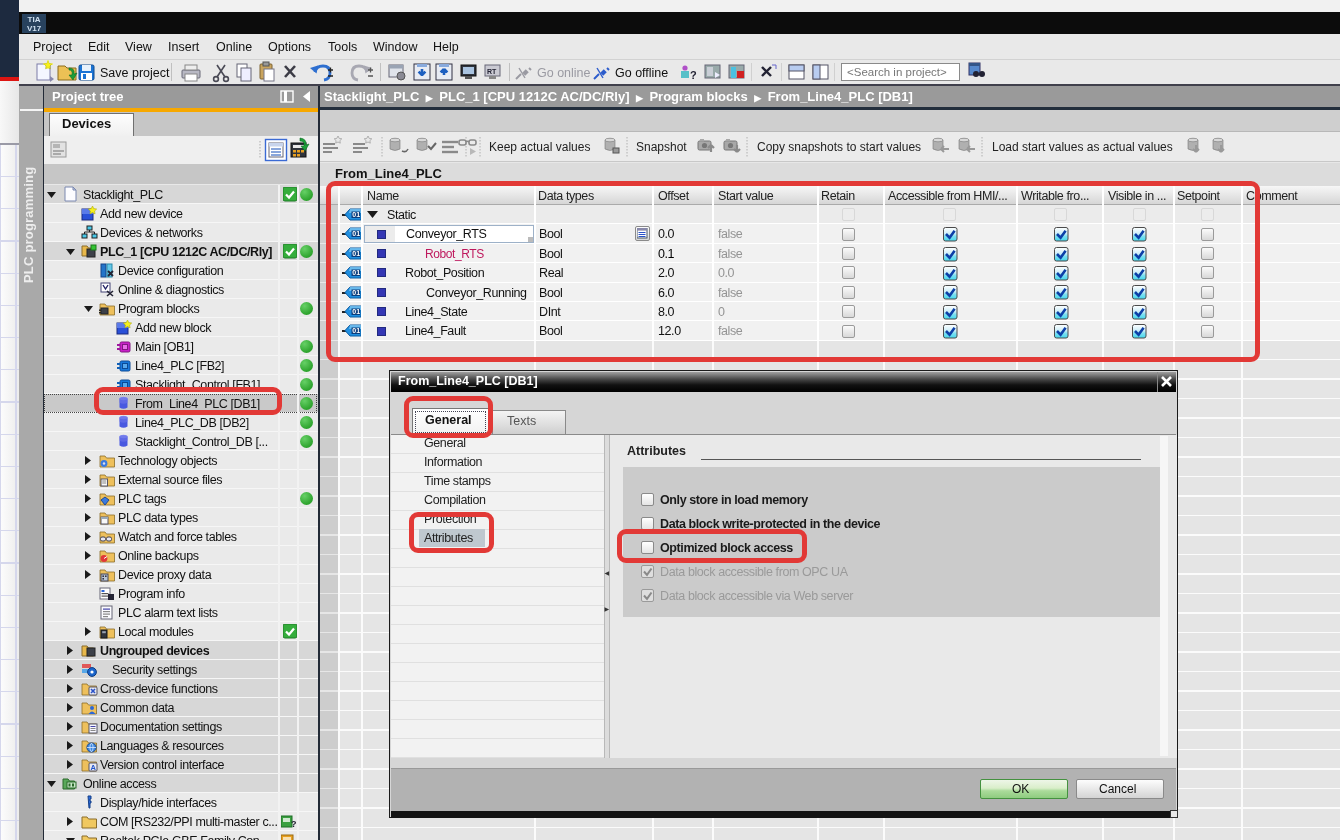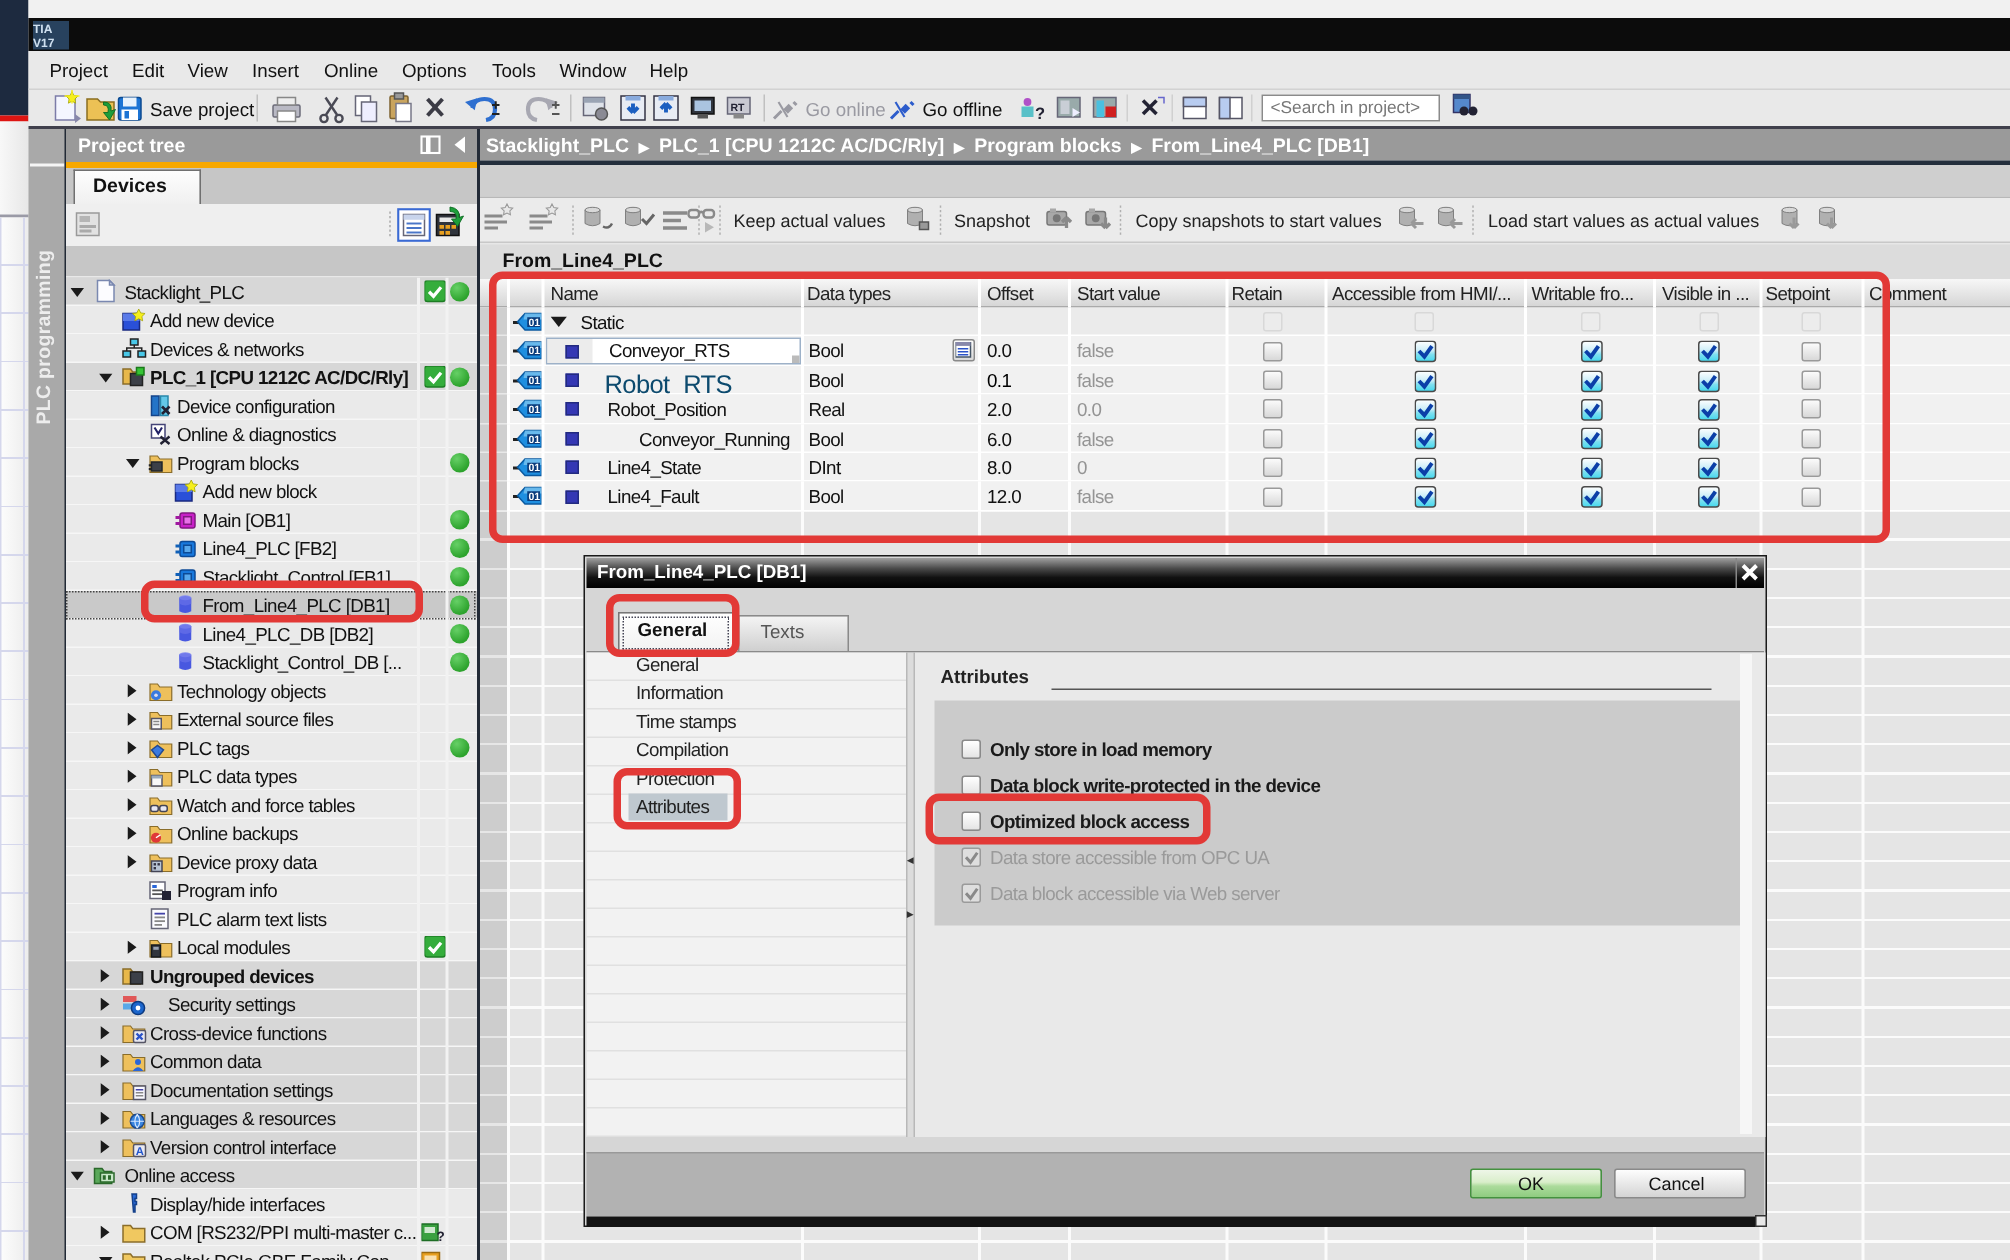--- a/index.html
+++ b/index.html
@@ -10,21 +10,21 @@
 <div class="a" style="left:0;top:0;width:19px;height:840px;background:#fbfbfb">
 <div class="a" style="left:0;top:0;width:19px;height:77px;background:#1d2a3f"></div>
 <div class="a" style="left:0;top:77px;width:19px;height:4px;background:#dd1512"></div>
 <div class="a" style="left:0;top:81px;width:19px;height:62px;background:linear-gradient(90deg,#f8f8f8,#e7e7e7)"></div>
 <div class="a" style="left:0;top:143px;width:19px;height:2px;background:#9a9aa6"></div>
 <div class="a" style="left:0;top:145px;width:19px;height:695px;background:repeating-linear-gradient(to bottom,transparent 0 31px,#d5d7ec 31px 32.2px),repeating-linear-gradient(to right,transparent 0 15.5px,#d5d7ec 15.5px 16.8px),linear-gradient(90deg,#fdfdfd,#ececec)"></div>
 <div class="a" style="left:0;top:145px;width:1.2px;height:695px;background:#d5d7ec"></div>
 </div>
 <div class="a" style="left:19px;top:0;width:1321px;height:12px;background:#f1f1f1"></div>
 <div class="a" style="left:19px;top:12px;width:1321px;height:22px;background:#0c0c0c">
-<div class="a" style="left:3px;top:2px;width:24px;height:19px;background:#28425e;color:#cfe0f0;font-size:8px;font-weight:bold;text-align:left;line-height:9px;padding-top:1px">TIA<br>V17</div>
+<div class="a" style="left:3px;top:2px;width:24px;height:19px;background:#28425e;color:#cfe0f0;font-size:8px;font-weight:bold;text-align:center;line-height:9px;padding-top:1px">TIA<br>V17</div>
 </div>
 <div class="a" style="left:19px;top:34px;width:1321px;height:26px;background:#e9e9e9;border-bottom:1px solid #d2d2d2">
 <div class="tx" style="left:14px;top:6px;font-size:12.5px;color:#111">Project</div>
 <div class="tx" style="left:69px;top:6px;font-size:12.5px;color:#111">Edit</div>
 <div class="tx" style="left:106px;top:6px;font-size:12.5px;color:#111">View</div>
 <div class="tx" style="left:149px;top:6px;font-size:12.5px;color:#111">Insert</div>
 <div class="tx" style="left:197px;top:6px;font-size:12.5px;color:#111">Online</div>
 <div class="tx" style="left:249px;top:6px;font-size:12.5px;color:#111">Options</div>
 <div class="tx" style="left:309px;top:6px;font-size:12.5px;color:#111">Tools</div>
 <div class="tx" style="left:354px;top:6px;font-size:12.5px;color:#111">Window</div>
@@ -722,21 +722,21 @@
 <div class="a" style="left:320px;top:243.8px;width:1020px;height:19.4px;background:#f1f1f1;border-bottom:1px solid #fff"></div>
 <div class="a" style="left:320px;top:243.8px;width:18px;height:19.4px;background:#cfcfcf;border-bottom:1px solid #e8e8e8"></div>
 <svg class="a" width="20" height="14" style="left:342px;top:246.8px">
     <line x1="0" y1="7" x2="6" y2="7" stroke="#222" stroke-width="2"></line>
     <path d="M8 1 h11 v11 h-11 l-5 -5.5z" fill="#1f8fe0" stroke="#0b5aa0"></path>
     <path d="M8 1 h11 v4 h-12z" fill="#7cc4f0" opacity=".8"></path>
     <rect x="9.5" y="3.5" width="8.5" height="6.5" fill="#0a3c7c"></rect>
     <text x="10.3" y="9.3" font-size="7" font-weight="bold" fill="#fff" font-family="Liberation Sans">01</text>
   </svg>
 <div class="a" style="left:377px;top:249.0px;width:9px;height:9px;background:#3437b4;border:1px solid #222a80"></div>
-<div class="tx" style="left:403px;top:246.8px;font-size:17px;letter-spacing:-.4px;color:#0c4a6e">Robot_RTS</div>
+<div class="tx" style="left:425px;top:246.8px;font-size:12px;letter-spacing:-.4px;color:#be185d">Robot_RTS</div>
 <div class="tx" style="left:539px;top:246.8px;font-size:12.5px;letter-spacing:-.4px;color:#111">Bool</div>
 <div class="tx" style="left:658px;top:246.8px;font-size:12.5px;letter-spacing:-.4px;color:#000000">0.1</div>
 <div class="tx" style="left:718px;top:246.8px;font-size:12.5px;letter-spacing:-.4px;color:#949494">false</div>
 <div class="a" style="left:841.5px;top:247.0px;width:13px;height:13px;border:1px solid #9a9a9a;border-radius:2px;background:linear-gradient(#fbfbfb,#d8d8d8)"></div>
 <svg class="a" width="15" height="15" style="left:942.5px;top:246.5px">
     <rect x="0.5" y="0.5" width="13.5" height="13.5" rx="2" fill="url(#gcb)" stroke="#4a4a4a"></rect>
     <path d="M3 7 l3.6 3.8 5 -7" stroke="#0b3fa8" stroke-width="2.6" fill="none"></path>
   </svg>
 <svg class="a" width="15" height="15" style="left:1053.5px;top:246.5px">
     <rect x="0.5" y="0.5" width="13.5" height="13.5" rx="2" fill="url(#gcb)" stroke="#4a4a4a"></rect>
@@ -977,21 +977,21 @@
 <div class="a" style="left:641px;top:493px;width:13px;height:13px;border:1px solid #8a8a8a;border-radius:2px;background:linear-gradient(#fff,#e4e4e4)"></div>
 <div class="tx" style="left:660px;top:493px;font-size:12.5px;letter-spacing:-.4px;font-weight:bold;color:#1a1a1a">Only store in load memory</div>
 <div class="a" style="left:641px;top:517px;width:13px;height:13px;border:1px solid #8a8a8a;border-radius:2px;background:linear-gradient(#fff,#e4e4e4)"></div>
 <div class="tx" style="left:660px;top:517px;font-size:12.5px;letter-spacing:-.4px;font-weight:bold;color:#1a1a1a">Data block write-protected in the device</div>
 <div class="a" style="left:641px;top:541px;width:13px;height:13px;border:1px solid #8a8a8a;border-radius:2px;background:linear-gradient(#fff,#e4e4e4)"></div>
 <div class="tx" style="left:660px;top:541px;font-size:12.5px;letter-spacing:-.4px;font-weight:bold;color:#1a1a1a">Optimized block access</div>
 <div class="a" style="left:641px;top:565px;width:13px;height:13px;border:1px solid #9a9a9a;border-radius:2px;background:#dedede"></div>
 <svg class="a" width="13" height="13" style="left:641px;top:565px">
     <path d="M3 6.5 l3 3.4 4.5 -6.4" stroke="#8a8a8a" stroke-width="2" fill="none"></path>
   </svg>
-<div class="tx" style="left:660px;top:565px;font-size:12.5px;letter-spacing:-.4px;color:#9a9a9a">Data store accessible from OPC UA</div>
+<div class="tx" style="left:660px;top:565px;font-size:12.5px;letter-spacing:-.4px;color:#9a9a9a">Data block accessible from OPC UA</div>
 <div class="a" style="left:641px;top:589px;width:13px;height:13px;border:1px solid #9a9a9a;border-radius:2px;background:#dedede"></div>
 <svg class="a" width="13" height="13" style="left:641px;top:589px">
     <path d="M3 6.5 l3 3.4 4.5 -6.4" stroke="#8a8a8a" stroke-width="2" fill="none"></path>
   </svg>
 <div class="tx" style="left:660px;top:589px;font-size:12.5px;letter-spacing:-.4px;color:#9a9a9a">Data block accessible via Web server</div>
 <div class="a" style="left:1160px;top:436px;width:8px;height:320px;background:#f6f6f6"></div>
 <div class="a" style="left:390.6px;top:768px;width:785.8px;height:43px;background:#b2b2b2;border-top:1px solid #999"></div>
 <div class="a" style="left:980px;top:779px;width:88px;height:20px;background:linear-gradient(#eef6e8,#d9eeca 45%,#abdb9b 60%,#8fcc80);border:1px solid #44913f;border-radius:2px"></div>
 <div class="tx" style="left:1012px;top:781.5px;font-size:12px;color:#111">OK</div>
 <div class="a" style="left:1076px;top:779px;width:88px;height:20px;background:linear-gradient(#fdfdfd,#d4d4d4);border:1px solid #8a8a8a;border-radius:2px"></div>

